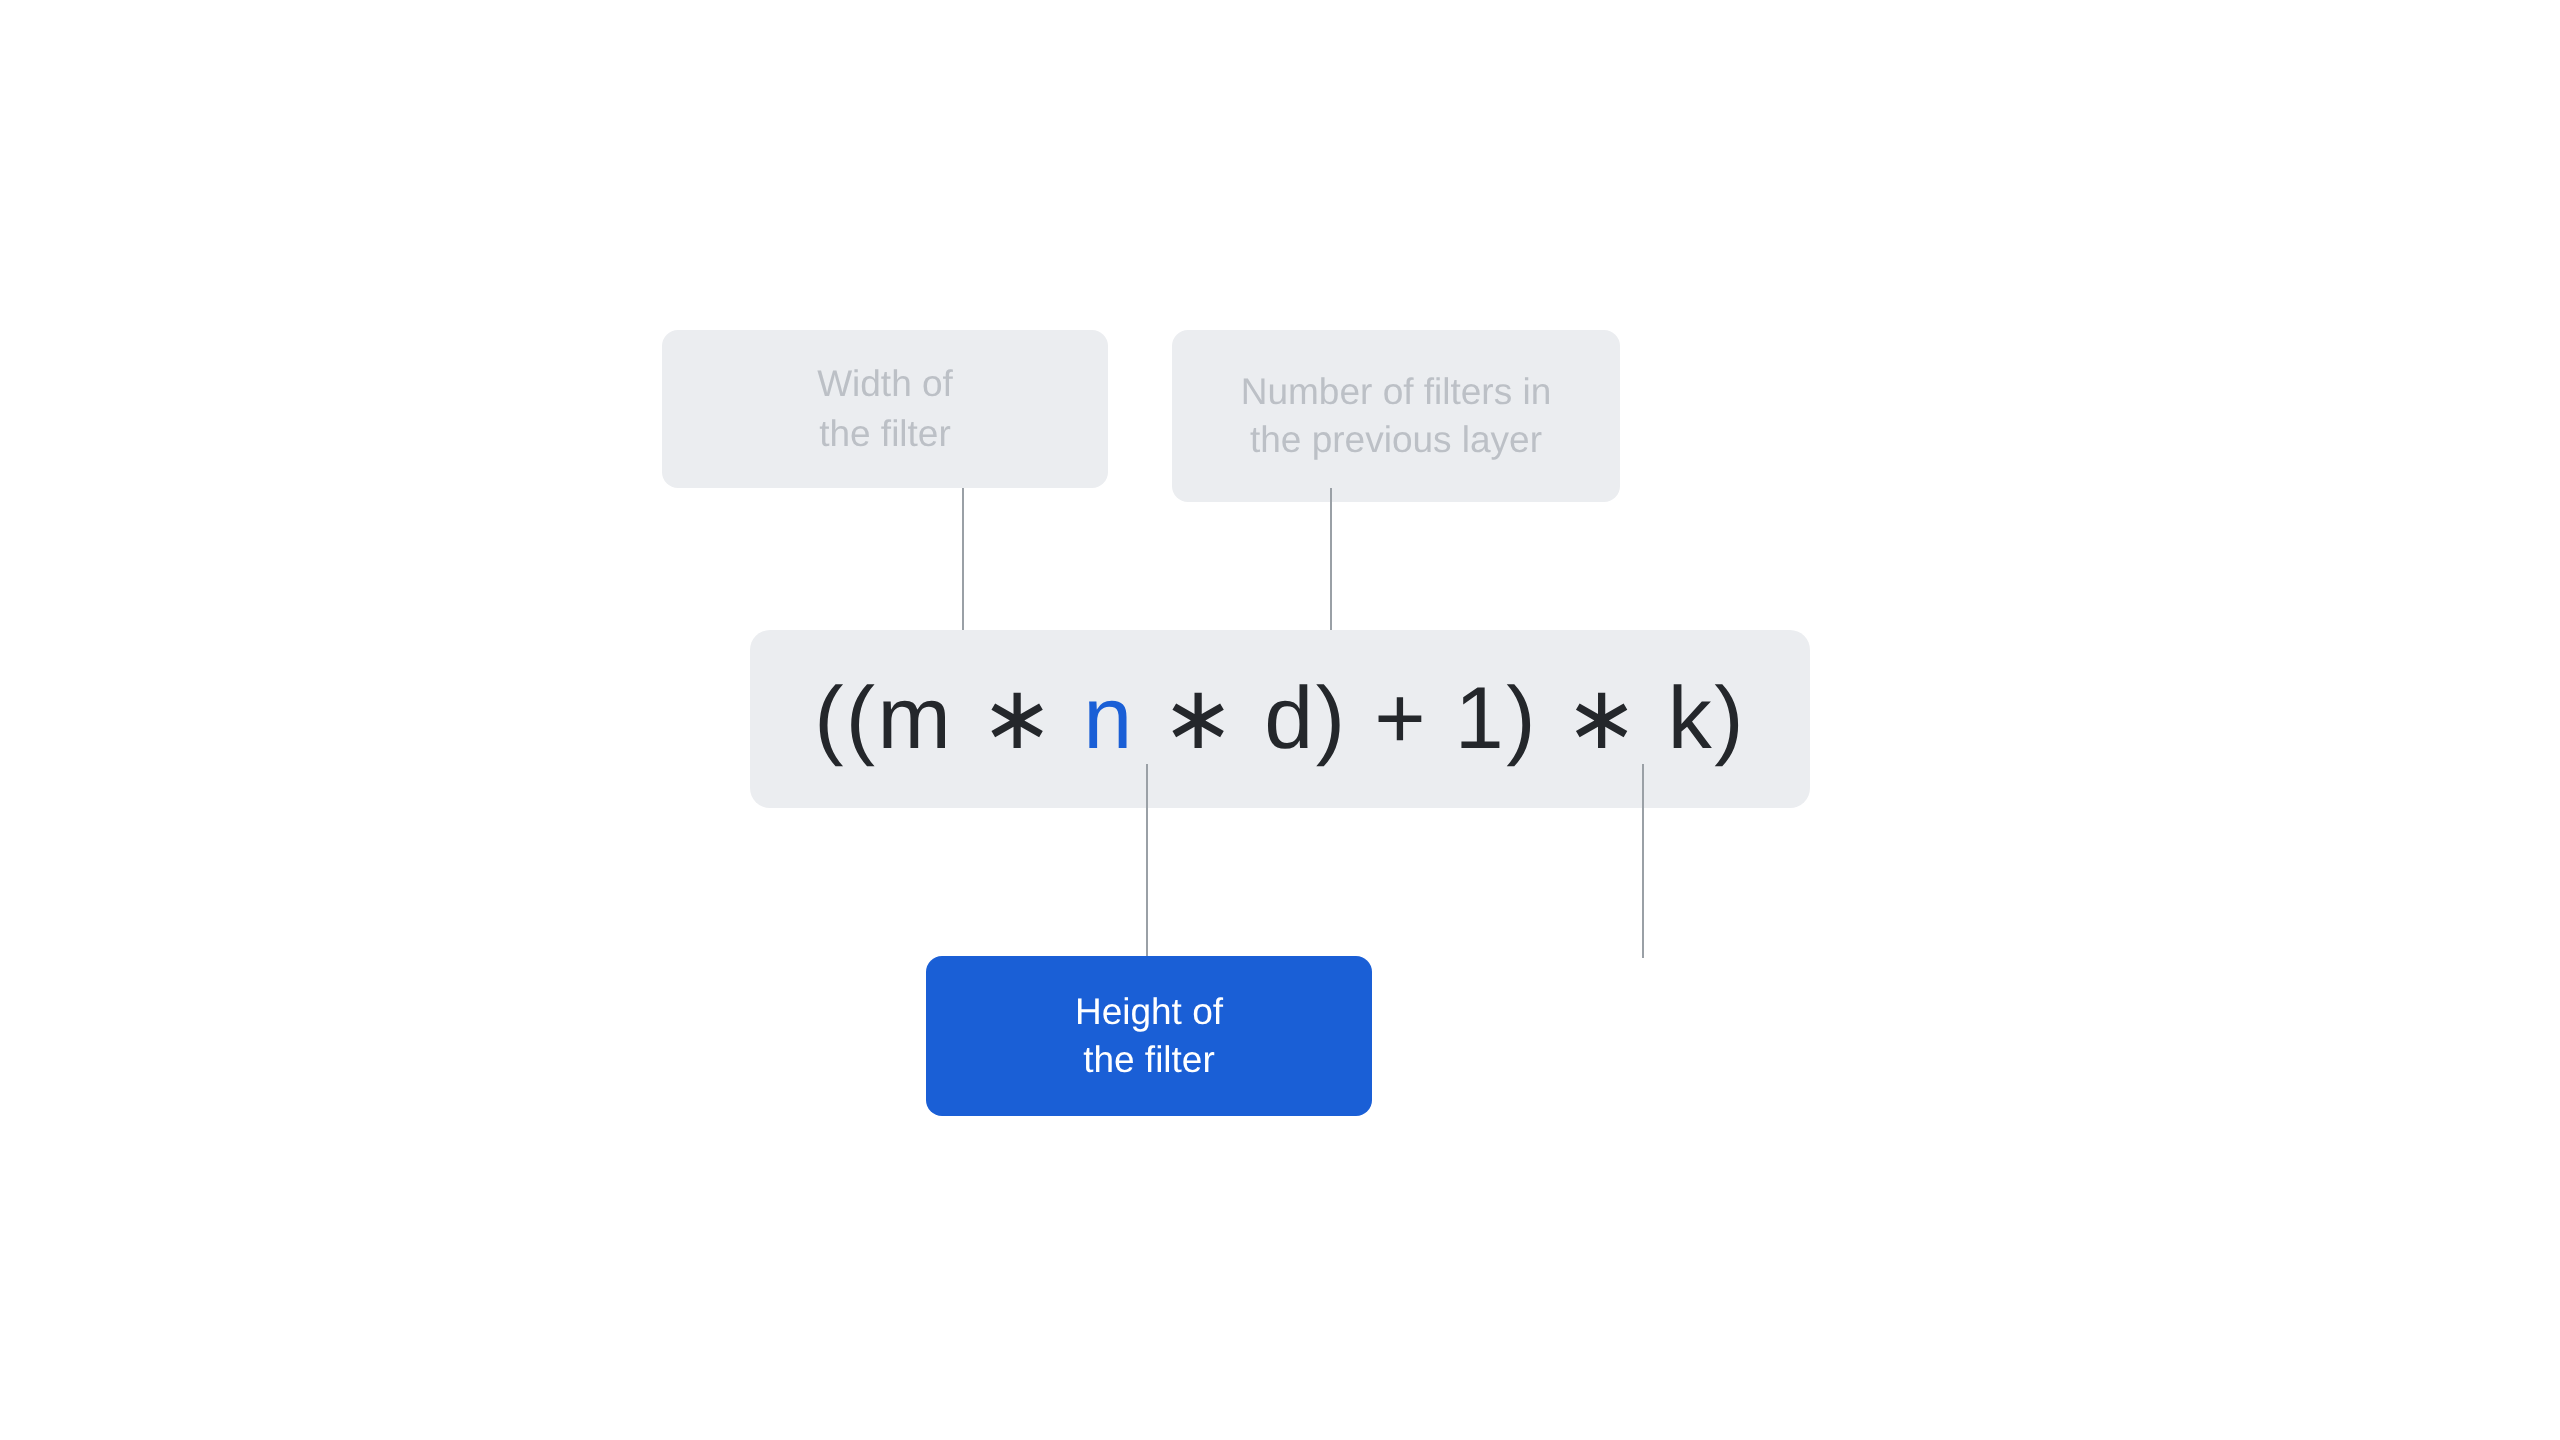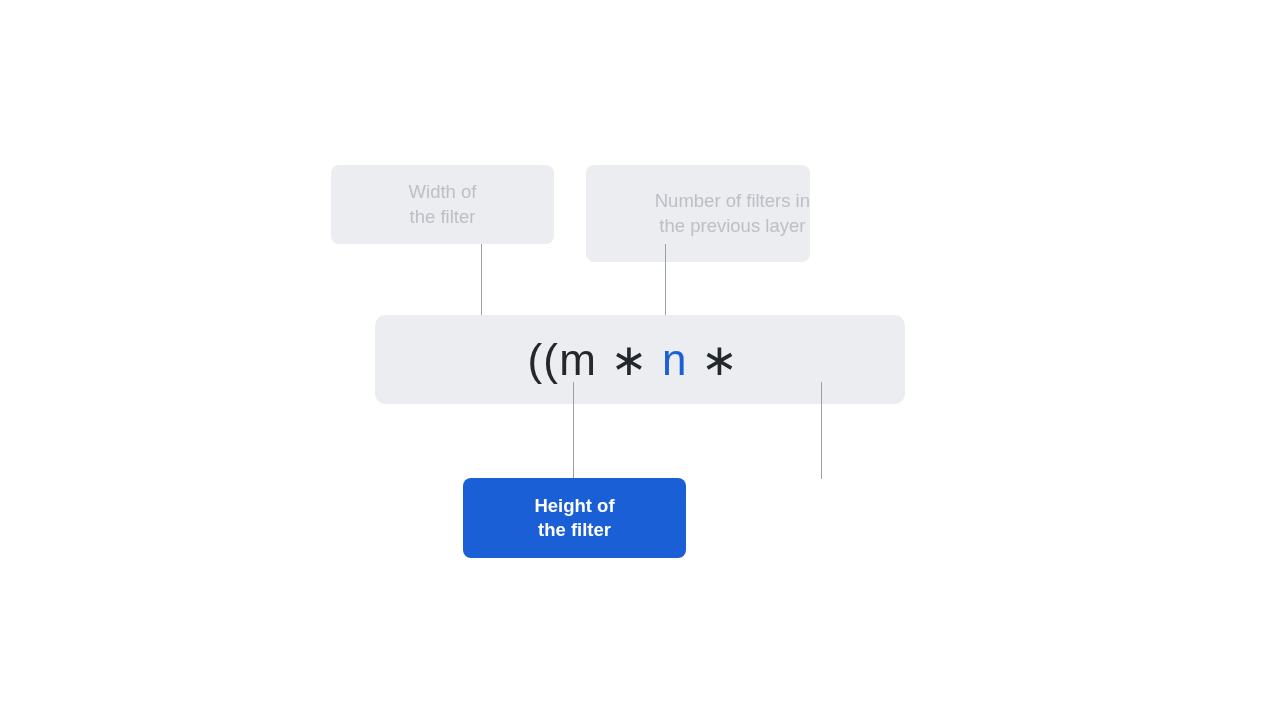--- a/index.html
+++ b/index.html
@@ -40,26 +40,26 @@
     font-weight: 400;
     white-space: pre-line;
   }
   .label-box.muted {
     background: #ebedf0;
     color: #bcc0c6;
   }
   .label-box.accent {
     background: #1a5fd6;
     color: #ffffff;
-    font-weight: 700;
+    font-weight: 400;
   }
 
   
   #box-width-filter        { left: 331px; top: 165px; width: 223px; height: 79px; }
-  #box-num-filters-prev    { left: 586px; top: 165px; width: 224px; height: 97px; justify-content: flex-end; }
+  #box-num-filters-prev    { left: 586px; top: 165px; width: 224px; height: 86px; }
   #box-height-filter       { left: 463px; top: 478px; width: 223px; height: 80px; }
   #box-num-filters         { left: 710px; top: 478px; width: 222px; height: 80px; }
 
   
   #formula-box {
     position: absolute;
     left: 375px;
     top: 315px;
     width: 530px;
     height: 89px;
@@ -106,20 +106,21 @@
   <div class="connector" id="conn-width-filter"></div>
 
   <div class="connector" id="conn-num-filters-prev"></div>
 
   <div id="formula-box">
     <div class="formula-text">
       <span class="tok">((m</span>
       <span class="tok"> ∗ </span>
       <span class="tok highlight">n</span>
       <span class="tok"> ∗ </span>
+      <span class="tok">d) + 1) ∗ k)</span>
     </div>
   </div>
 
   <div class="connector" id="conn-height-filter"></div>
 
   <div class="connector" id="conn-num-filters"></div>
 
   <div class="label-box accent" id="box-height-filter">
     <span>Height of
 the filter</span>

